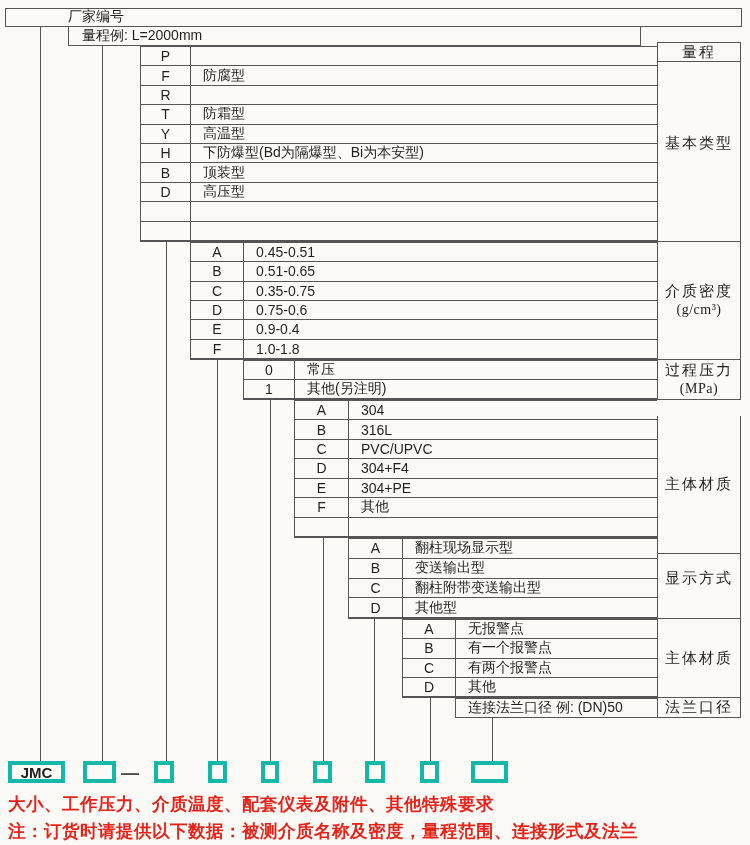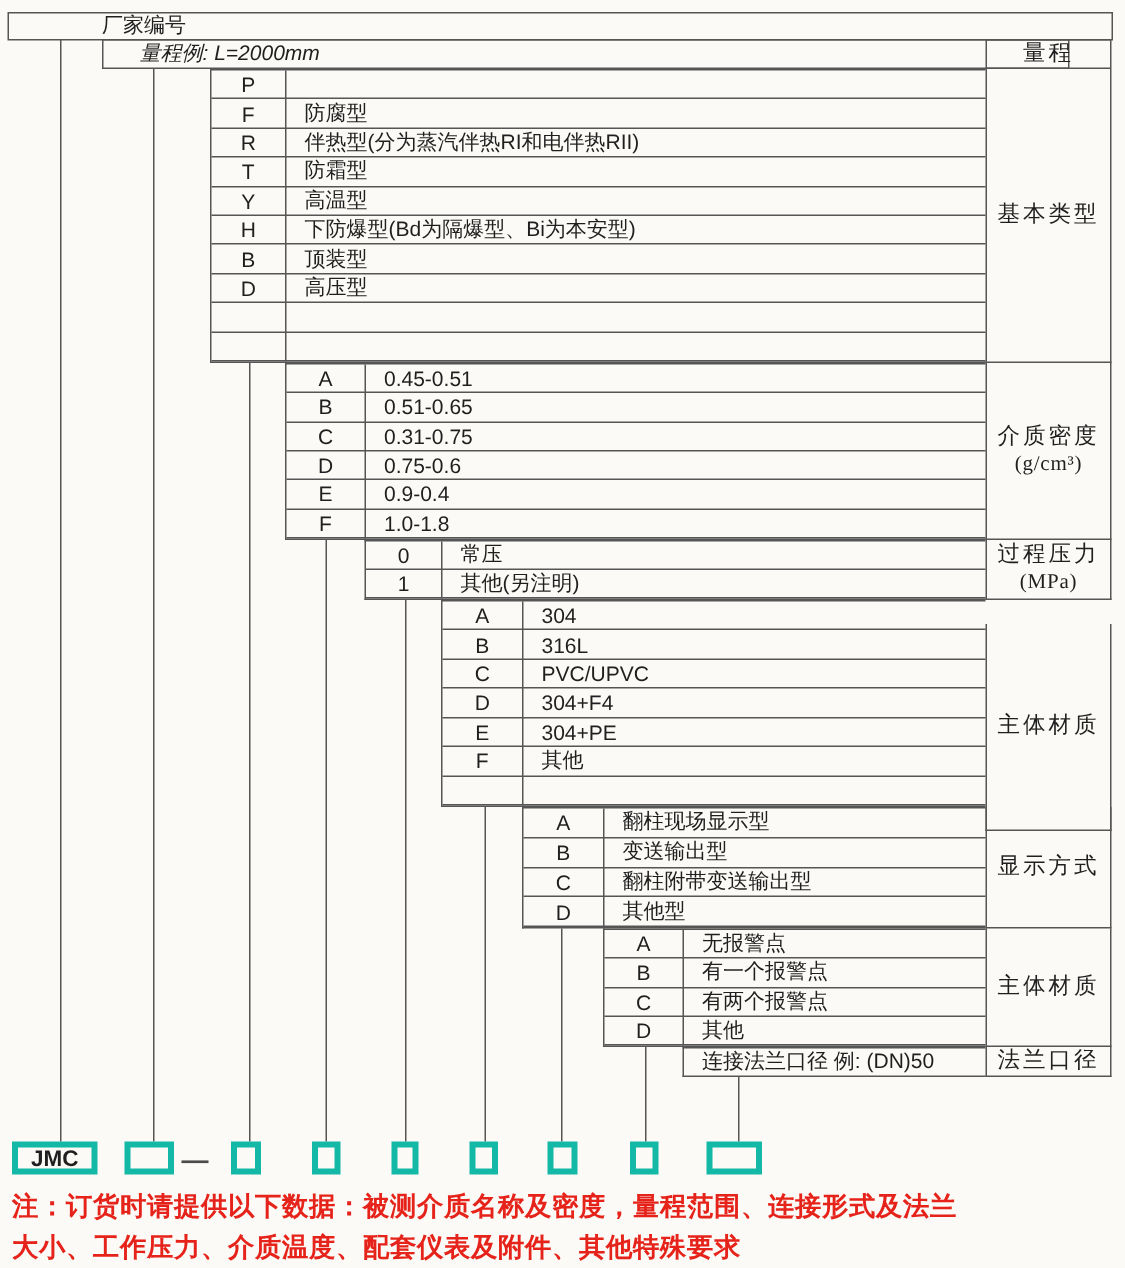--- a/index.html
+++ b/index.html
@@ -51,21 +51,21 @@
     position:absolute;box-sizing:border-box;
     left:657px;width:84px;
     border:1px solid var(--line,#555);
     border-top:none;
     display:flex;flex-direction:column;align-items:center;justify-content:center;
     font-family:"Liberation Serif", serif;
     font-size:15px;letter-spacing:2px;
     text-align:center;line-height:1.35;
   }
   .lcell .unit{font-size:14px;letter-spacing:0.5px;}
-  .lcell.first{border-top:1px solid var(--line,#555);}
+  .lcell.first{border-top:1px solid var(--line,#555);margin-top:16px;}
   
   .conn{position:absolute;width:1px;background:var(--line,#555);}
   
   .mbox{
     position:absolute;box-sizing:border-box;
     border:4px solid #14b8a6;
     height:22px;top:761px;
     display:flex;align-items:center;justify-content:center;
     font-size:15px;font-weight:bold;
     background:transparent;
@@ -84,45 +84,44 @@
   }
 </style>
 </head>
 <body>
 
 <div id="canvas" style="--bg: #fbfaf6; --line: #555555; --txt: #1f1f1f; --red: #e6231a;">
 
   <div class="abs bx hdr-row" style="left:5px;top:8px;width:737px;height:19px;padding-left:62px;">
     <span>厂家编号</span>
   </div>
-  <div class="abs bx hdr-row" style="left:68px;top:26px;width:645px;height:20px;padding-left:24px;font-style:italic;">
+  <div class="abs bx hdr-row" style="left:68px;top:26px;width:573px;height:20px;padding-left:13px;">
     <span>量程例: L=2000mm</span>
   </div>
 
   <div class="abs bx hdr-row" style="left:455px;top:698px;width:202px;height:20px;padding-left:12px;border-right:none;">
     <span>连接法兰口径 例: (DN)50</span>
   </div>
 
   <span class="dash" style="left:121px;top:768px;">—</span>
 
   <div class="note">
+    <div>大小、工作压力、介质温度、配套仪表及附件、其他特殊要求</div>
     <div>注：订货时请提供以下数据：被测介质名称及密度，量程范围、连接形式及法兰</div>
-    <div>大小、工作压力、介质温度、配套仪表及附件、其他特殊要求</div>
   </div>
 <div class="abs section" style="left: 140px; top: 46px; width: 517px; height: 196px;">
       <div class="srow">
         <span class="code-cell" style="width: 49px;">P</span>
       </div>
       <div class="srow">
         <span class="code-cell" style="width: 49px;">F</span>
         <span class="desc-cell">防腐型</span>
       </div>
       <div class="srow">
         <span class="code-cell" style="width: 49px;">R</span>
-        <span class="desc-cell">伴热型(分为蒸汽伴热RI和电伴热RII)</span>
       </div>
       <div class="srow">
         <span class="code-cell" style="width: 49px;">T</span>
         <span class="desc-cell">防霜型</span>
       </div>
       <div class="srow">
         <span class="code-cell" style="width: 49px;">Y</span>
         <span class="desc-cell">高温型</span>
       </div>
       <div class="srow">
@@ -151,21 +150,21 @@
       <div class="srow">
         <span class="code-cell" style="width: 52px;">A</span>
         <span class="desc-cell">0.45-0.51</span>
       </div>
       <div class="srow">
         <span class="code-cell" style="width: 52px;">B</span>
         <span class="desc-cell">0.51-0.65</span>
       </div>
       <div class="srow">
         <span class="code-cell" style="width: 52px;">C</span>
-        <span class="desc-cell">0.31-0.75</span>
+        <span class="desc-cell">0.35-0.75</span>
       </div>
       <div class="srow">
         <span class="code-cell" style="width: 52px;">D</span>
         <span class="desc-cell">0.75-0.6</span>
       </div>
       <div class="srow">
         <span class="code-cell" style="width: 52px;">E</span>
         <span class="desc-cell">0.9-0.4</span>
       </div>
       <div class="srow">

